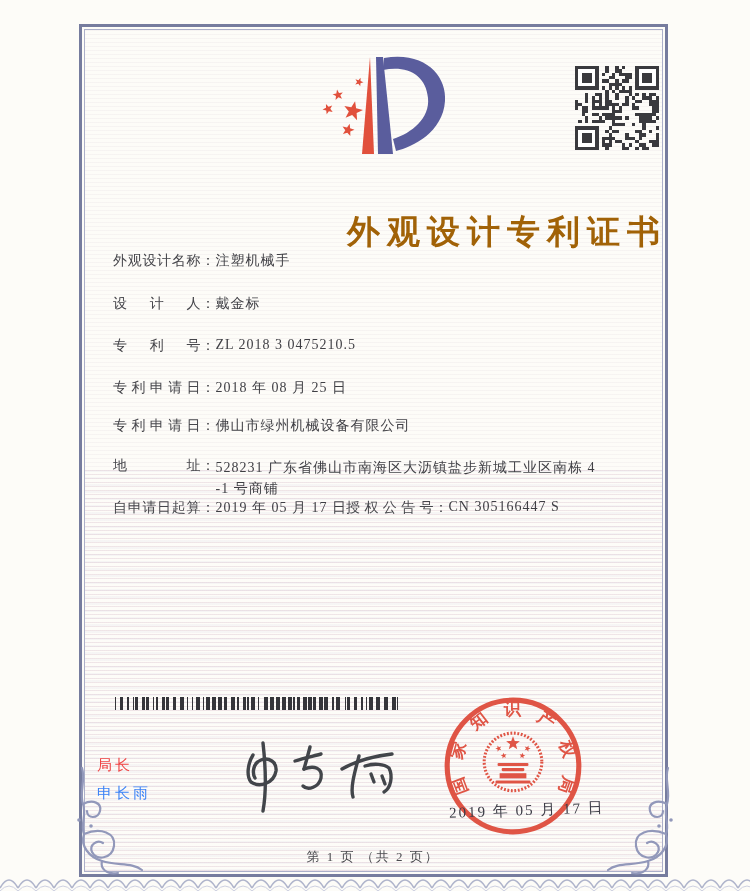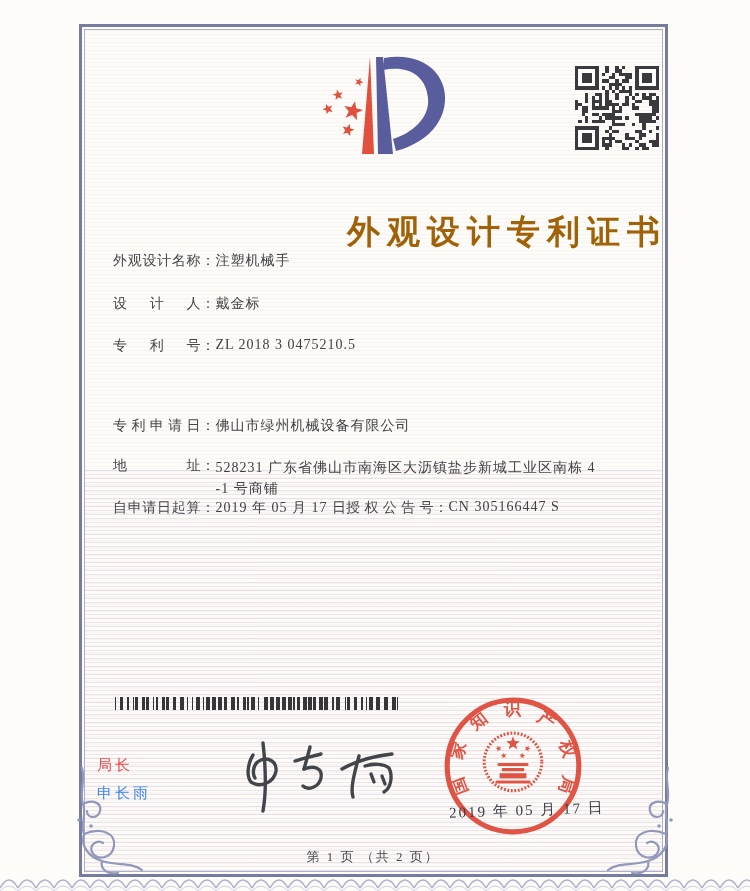--- a/index.html
+++ b/index.html
@@ -274,20 +274,23 @@
   <div class="fields">
     <div class="row" style="top:252px">
       <span class="f-label">外观设计名称</span><span class="colon">：</span><span class="f-value">注塑机械手</span>
     </div>
     <div class="row" style="top:295px">
       <span class="f-label">设计人</span><span class="colon">：</span><span class="f-value">戴金标</span>
     </div>
     <div class="row" style="top:337px">
       <span class="f-label">专利号</span><span class="colon">：</span><span class="f-value">ZL 2018 3 0475210.5</span>
     </div>
+    <div class="row" style="top:379px">
+      <span class="f-label">专利申请日</span><span class="colon">：</span><span class="f-value">2018 年 08 月 25 日</span>
+    </div>
     <div class="row" style="top:417px">
       <span class="f-label">专利申请日</span><span class="colon">：</span><span class="f-value">佛山市绿州机械设备有限公司</span>
     </div>
     <div class="row" style="top:457px">
       <span class="f-label">地址</span><span class="colon">：</span><span class="f-value wrap">528231 广东省佛山市南海区大沥镇盐步新城工业区南栋 4
 -1 号商铺</span>
     </div>
     <div class="row" style="top:499px">
       <span class="f-label">自申请日起算</span><span class="colon">：</span><span class="f-value">2019 年 05 月 17 日</span>
       <span class="subgroup">

